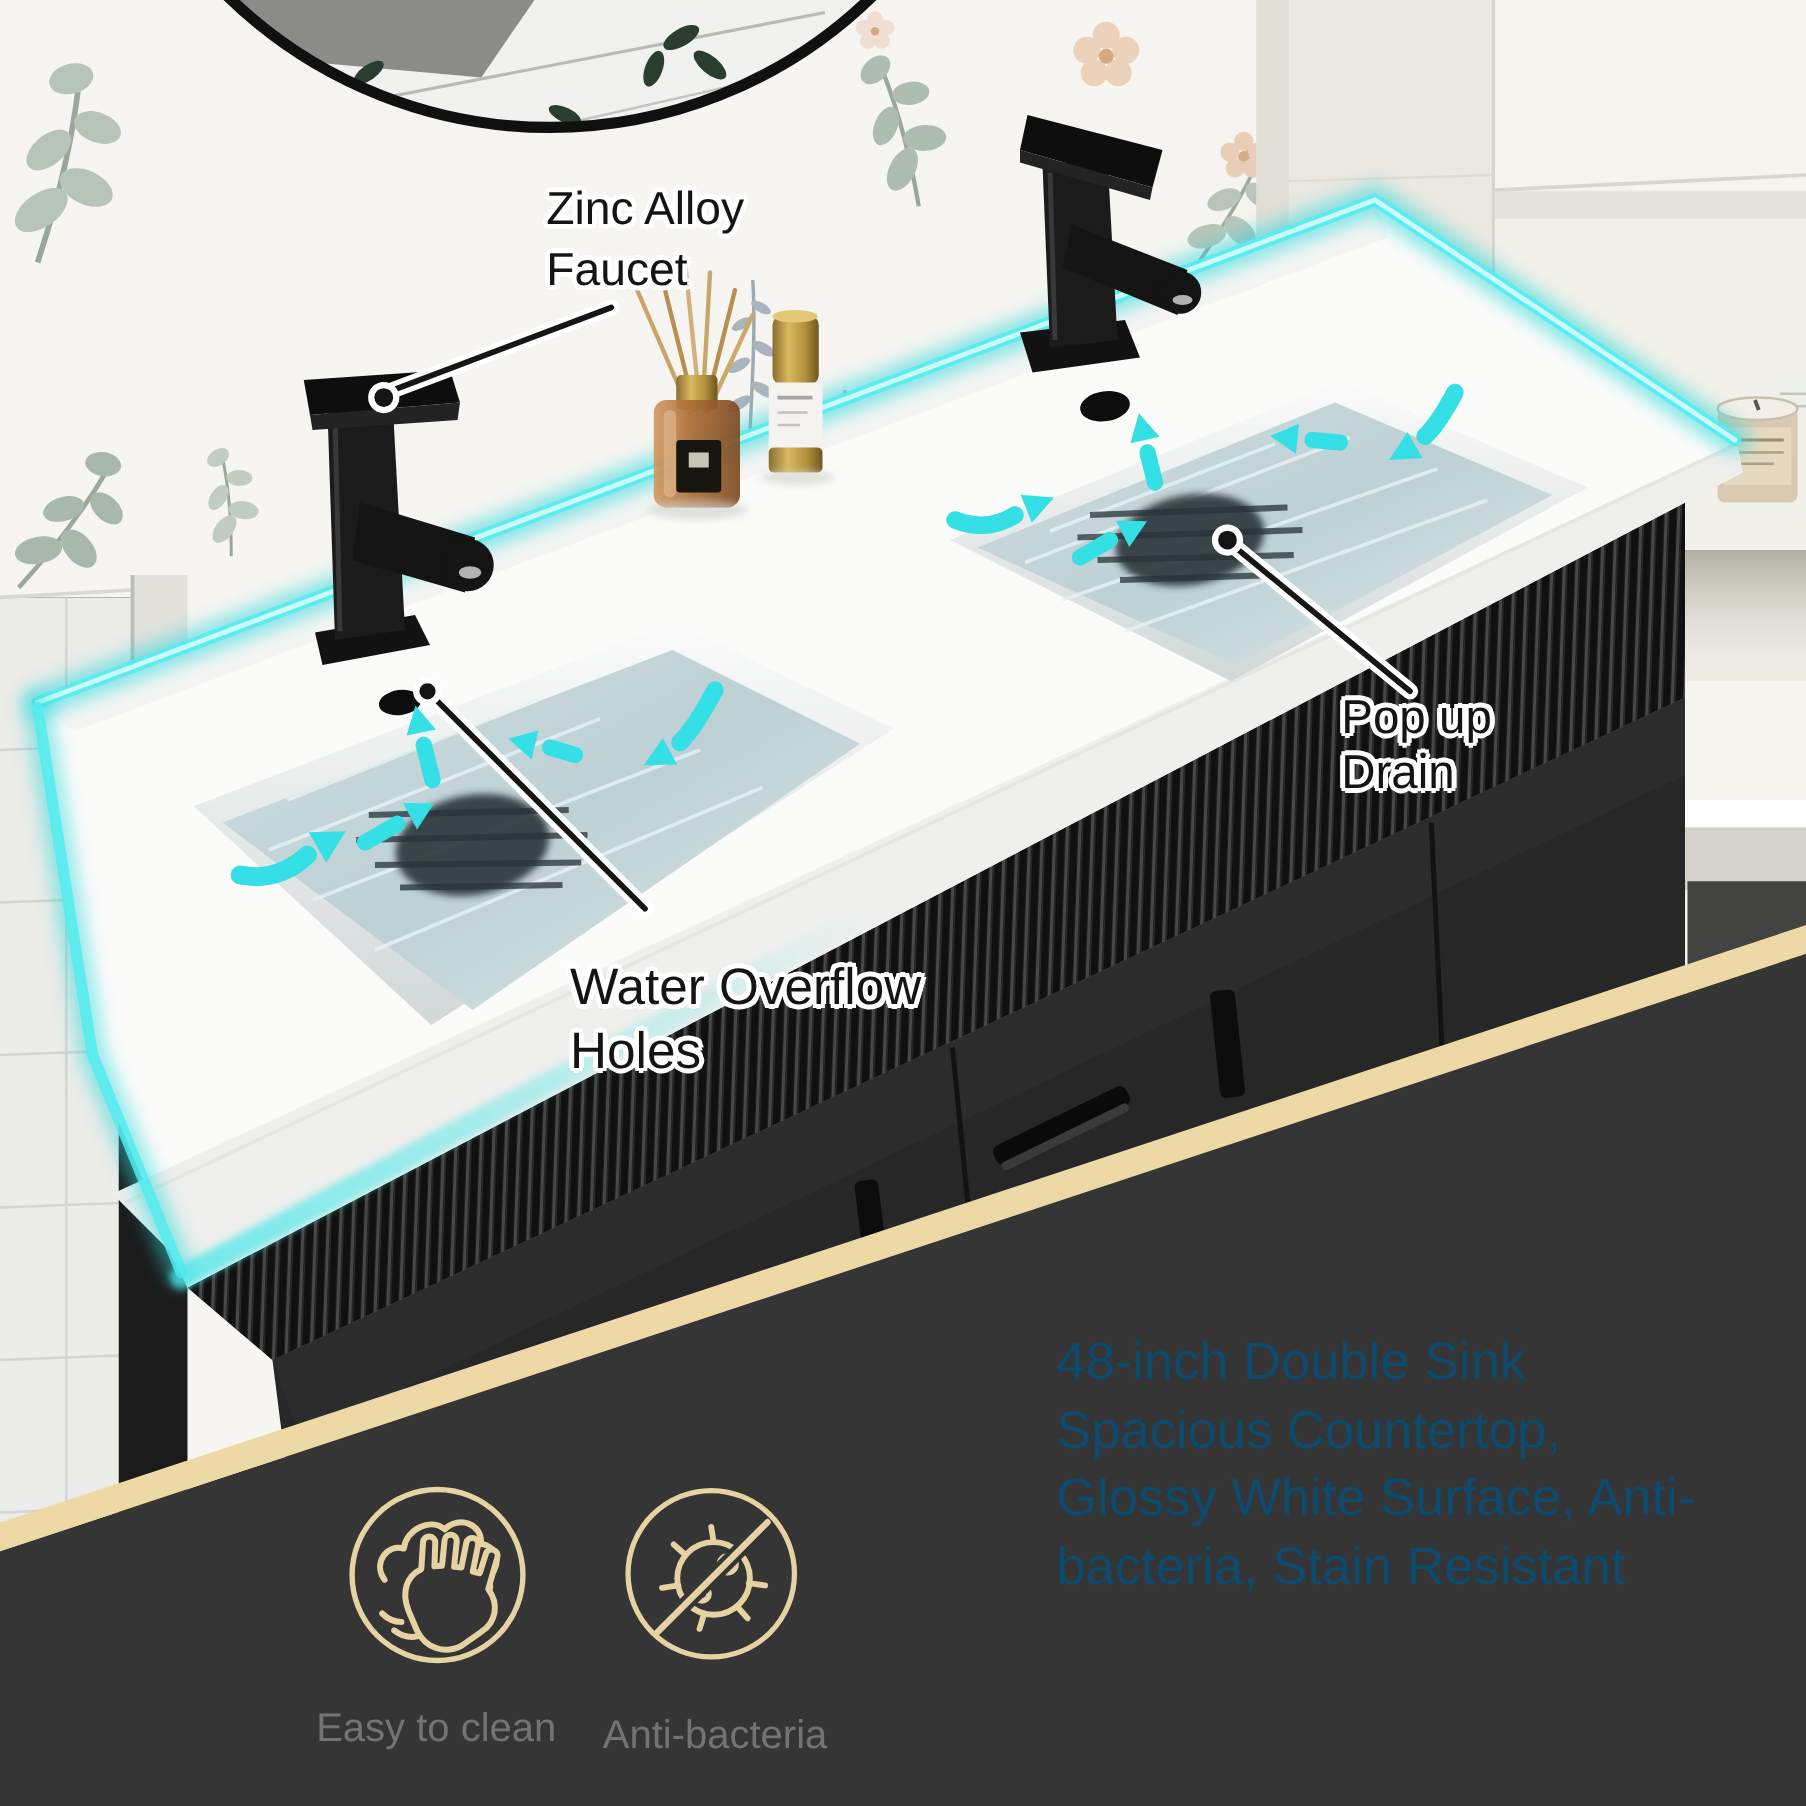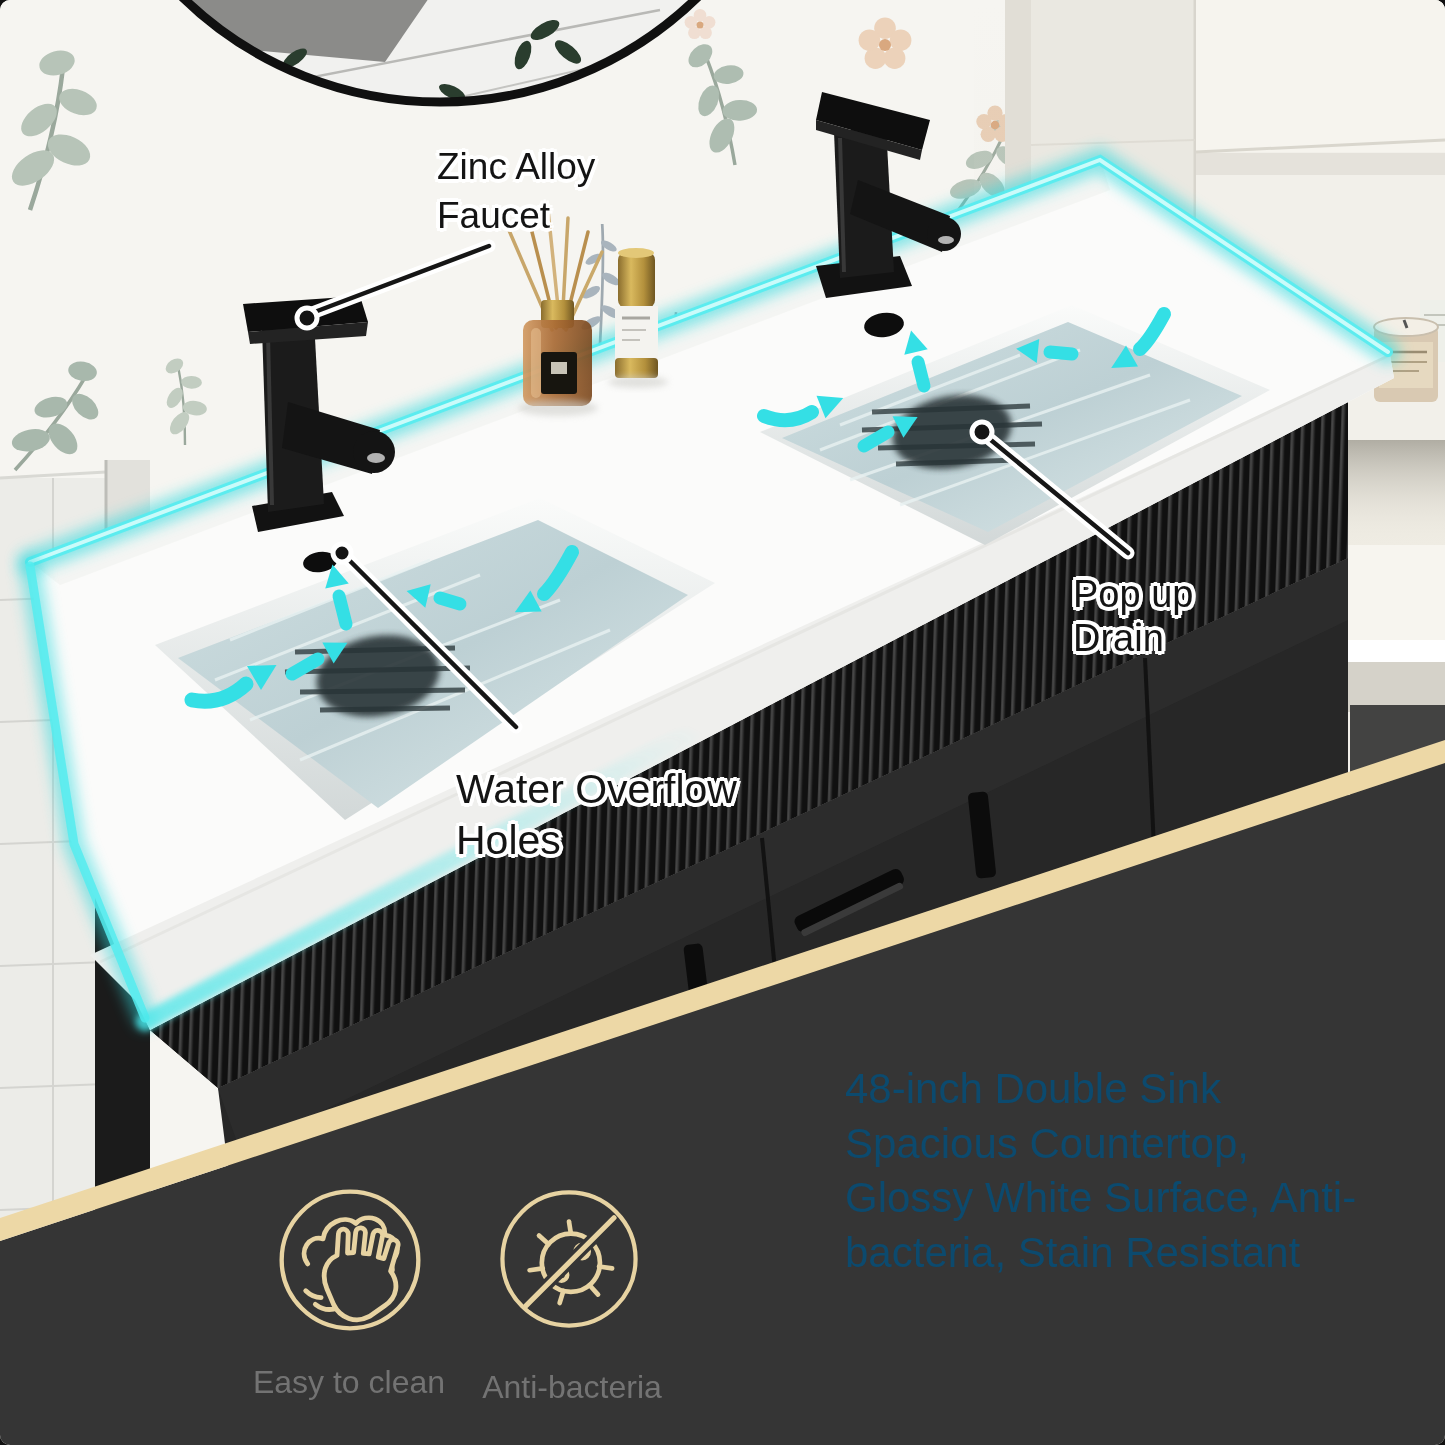--- a/index.html
+++ b/index.html
@@ -1,27 +1,27 @@
 <!DOCTYPE html>
 <html><head>
 <meta charset="utf-8">
 <style>
   html,body{margin:0;padding:0;background:#111;}
   .stage{
     position:relative;width:1445px;height:1445px;overflow:hidden;
-    font-family:"Liberation Sans", sans-serif;background:#f6f5f1;border-radius:10px;
+    font-family:"Liberation Sans", sans-serif;background:#f6f5f1;
   }
   .stage svg.scene{position:absolute;left:0;top:0;}
   .callout{
     position:absolute;color:#141414;font-weight:400;
     text-shadow:-4px 0 0 #fff,4px 0 0 #fff,0 -4px 0 #fff,0 4px 0 #fff,
       -3px -3px 0 #fff,3px -3px 0 #fff,-3px 3px 0 #fff,3px 3px 0 #fff;
   }
   .co-faucet{left:437px;top:142px;width:240px;font-size:37px;line-height:1.33;}
-  .co-drain{left:1073px;top:552px;width:180px;font-size:38px;line-height:1.17;margin-top:20px;}
+  .co-drain{left:1073px;top:552px;width:180px;font-size:38px;line-height:1.17;}
   .co-overflow{left:456px;top:764px;width:345px;font-size:41px;line-height:1.24;}
   .headline{
     position:absolute;left:845px;top:1062px;width:535px;
     font-size:42px;line-height:1.30;color:#0c4a6e;
   }
   .badge-icon{position:absolute;width:154px;height:154px;}
   .bi1{left:273px;top:1183px;}
   .bi2{left:494px;top:1184px;}
   .badge-label{position:absolute;width:240px;text-align:center;color:#737373;font-size:32px;}
   .bl1{left:229px;top:1364px;}

